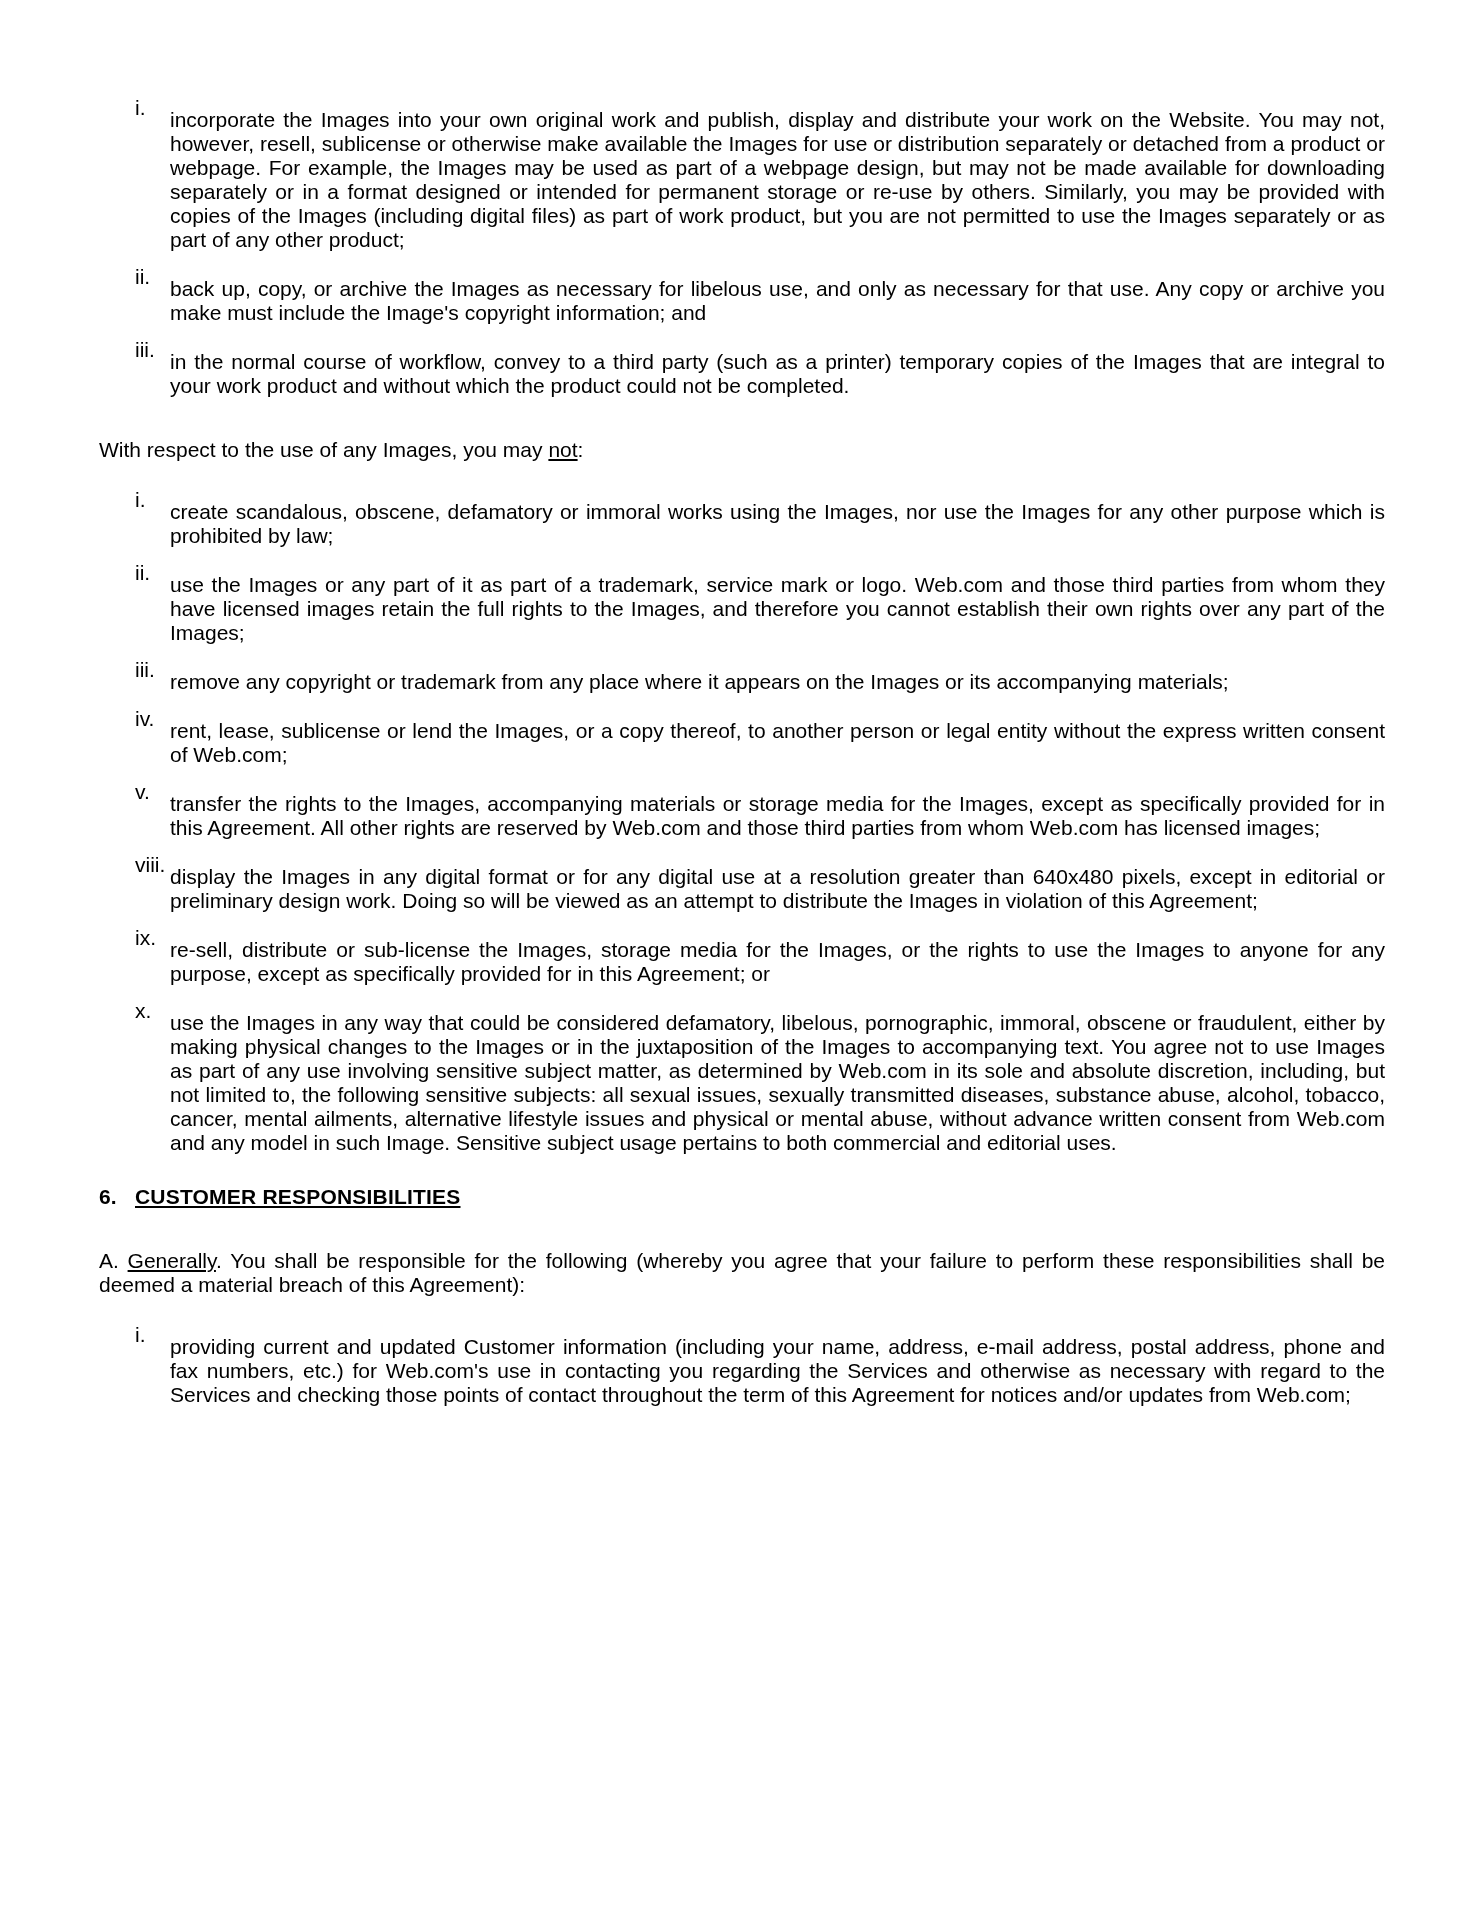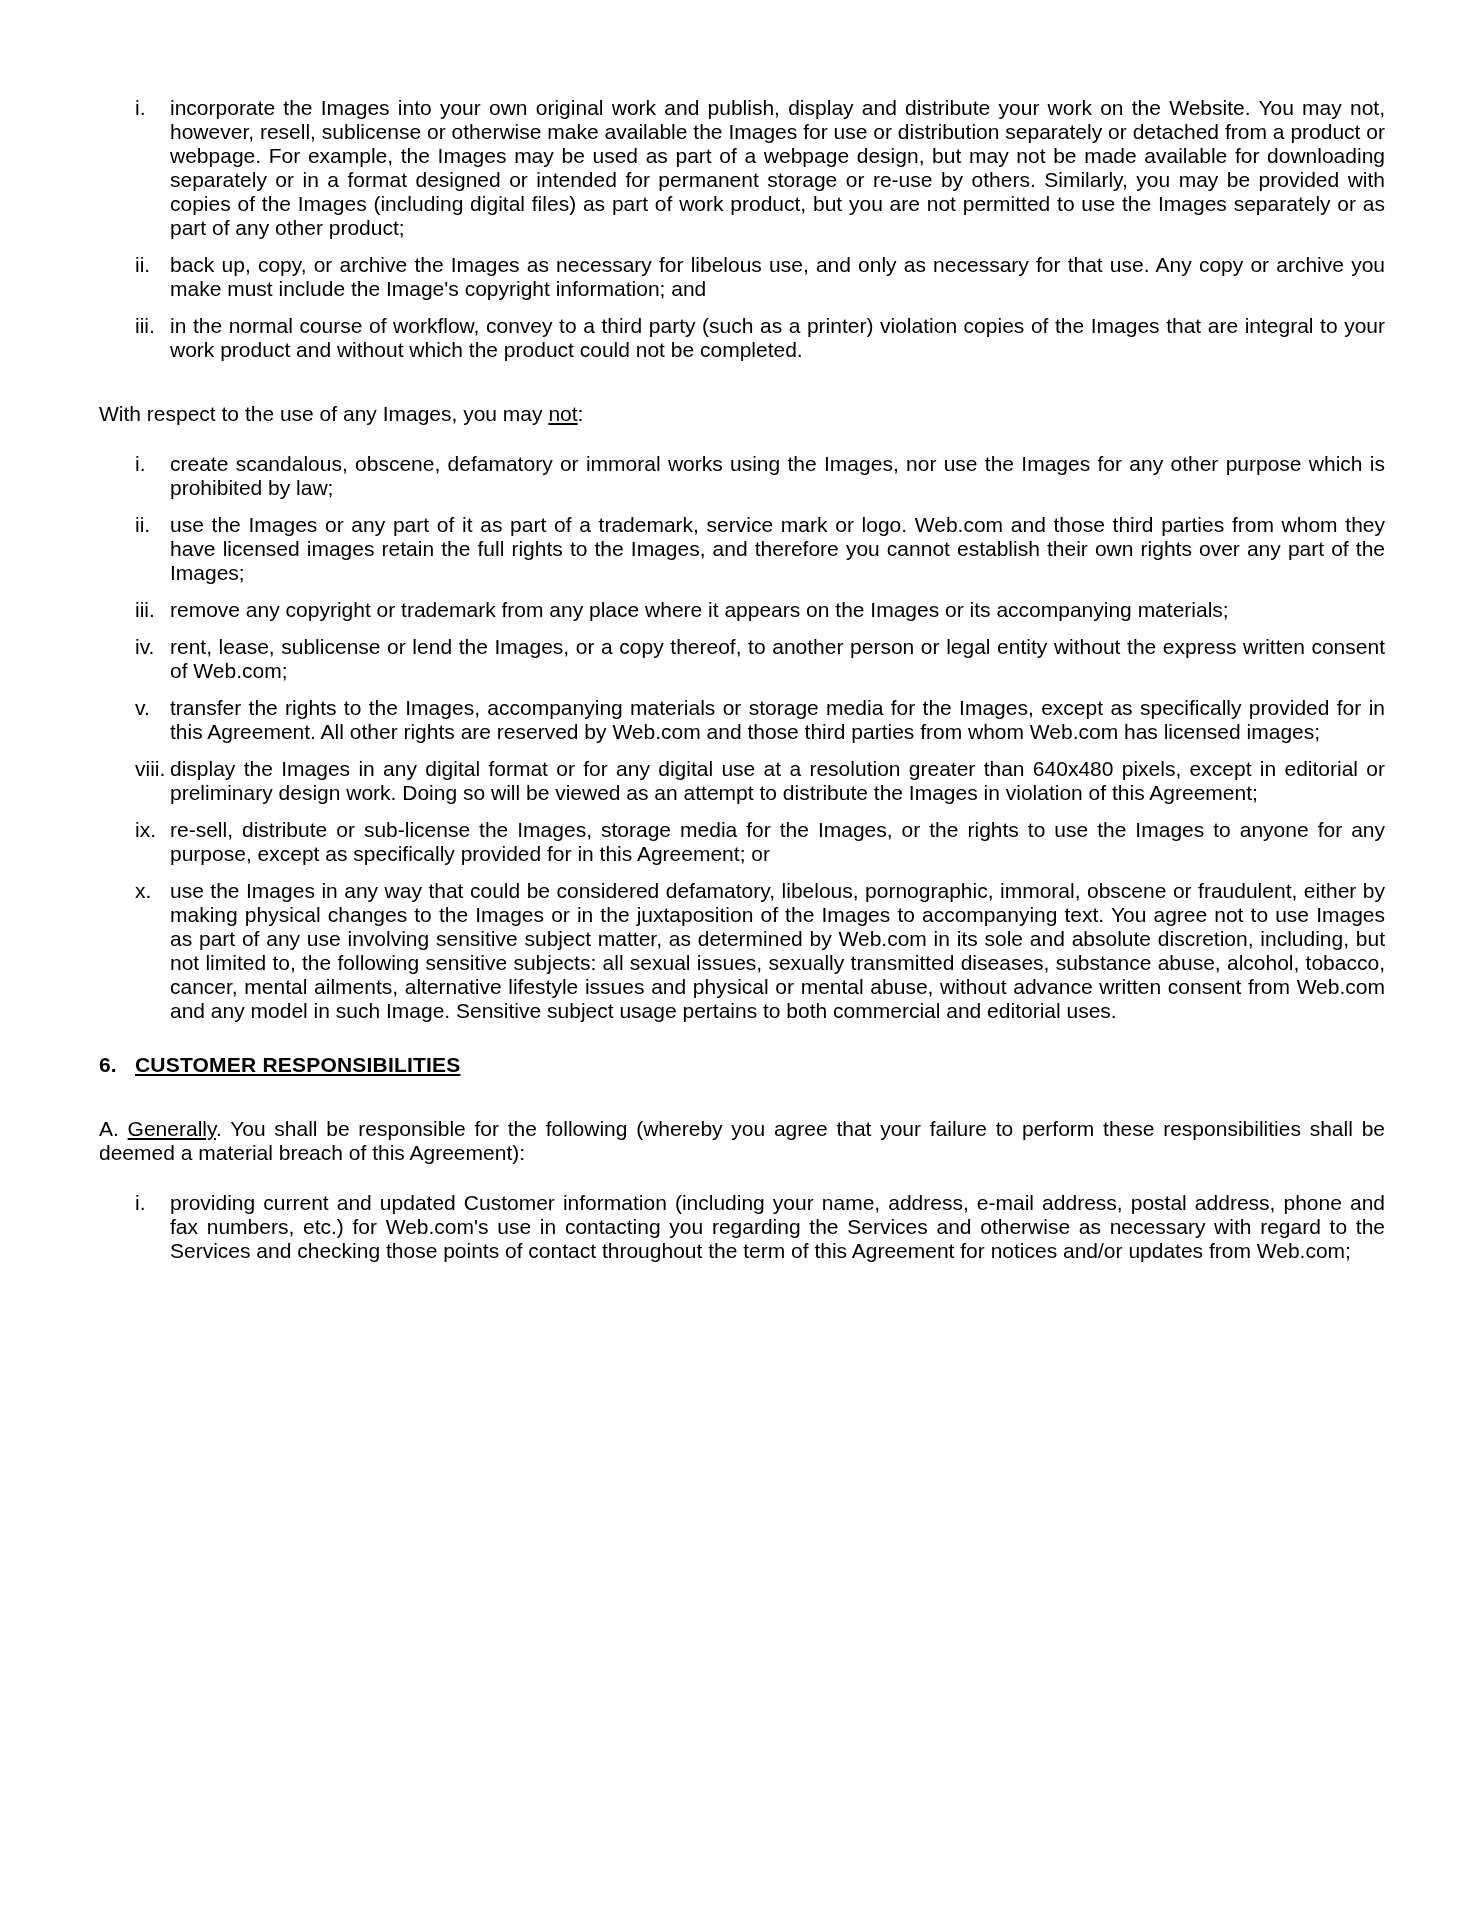--- a/index.html
+++ b/index.html
@@ -29,20 +29,21 @@
     display: flex;
     margin-bottom: 13px;
   }
   .list-item .item-label {
     flex: 0 0 35px;
     margin-left: 36px;
   }
   .list-item .item-text {
     flex: 1;
     text-align: justify;
+    margin-top: 12px;
   }
   .para {
     margin: 40px 0 26px 0;
     text-align: justify;
   }
   .heading {
     display: flex;
     font-weight: bold;
     margin: 30px 0 28px 0;
   }
@@ -69,21 +70,21 @@
     <div class="list-item">
       <span class="item-label">i.</span>
       <span class="item-text">incorporate the Images into your own original work and publish, display and distribute your work on the Website. You may not, however, resell, sublicense or otherwise make available the Images for use or distribution separately or detached from a product or webpage. For example, the Images may be used as part of a webpage design, but may not be made available for downloading separately or in a format designed or intended for permanent storage or re-use by others. Similarly, you may be provided with copies of the Images (including digital files) as part of work product, but you are not permitted to use the Images separately or as part of any other product;</span>
     </div>
     <div class="list-item">
       <span class="item-label">ii.</span>
       <span class="item-text">back up, copy, or archive the Images as necessary for libelous use, and only as necessary for that use. Any copy or archive you make must include the Image's copyright information; and</span>
     </div>
     <div class="list-item">
       <span class="item-label">iii.</span>
-      <span class="item-text">in the normal course of workflow, convey to a third party (such as a printer) violation copies of the Images that are integral to your work product and without which the product could not be completed.</span>
+      <span class="item-text">in the normal course of workflow, convey to a third party (such as a printer) temporary copies of the Images that are integral to your work product and without which the product could not be completed.</span>
     </div>
   </div>
 
   <p class="para"><span>With respect to the use of any Images, you may </span><span class="u">not</span><span>:</span></p>
 
   <div class="list">
     <div class="list-item">
       <span class="item-label">i.</span>
       <span class="item-text">create scandalous, obscene, defamatory or immoral works using the Images, nor use the Images for any other purpose which is prohibited by law;</span>
     </div>

